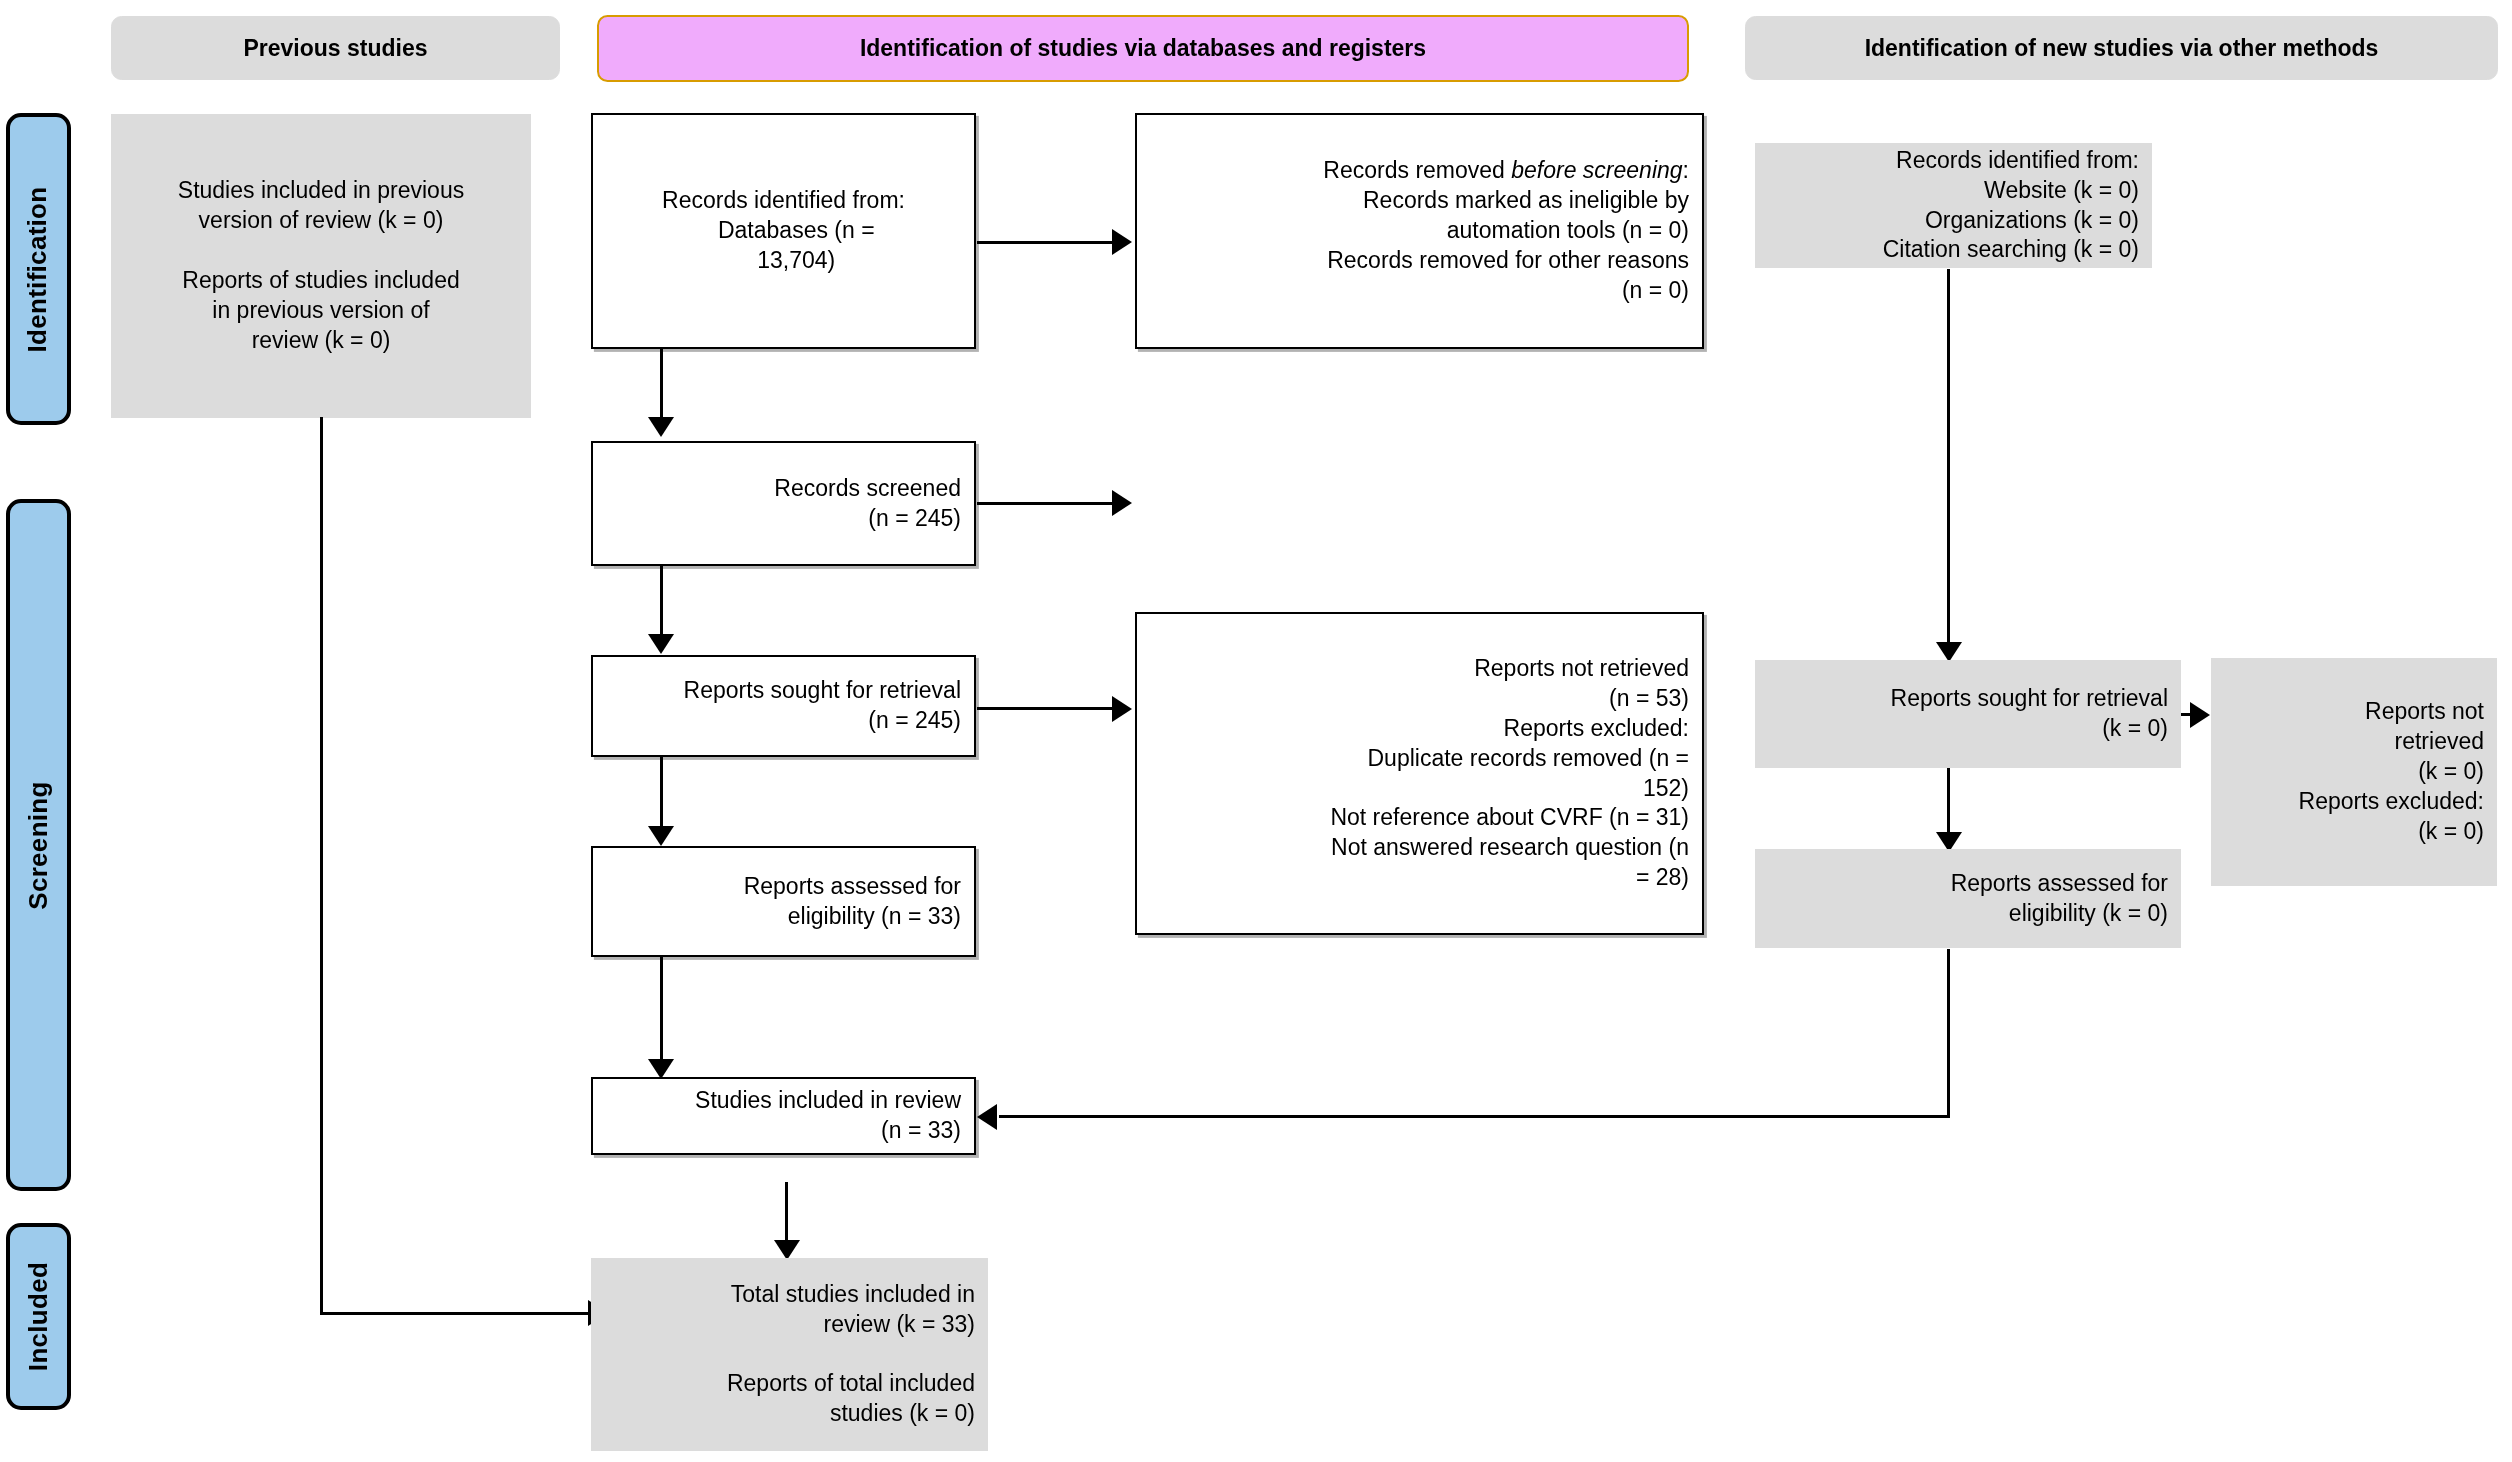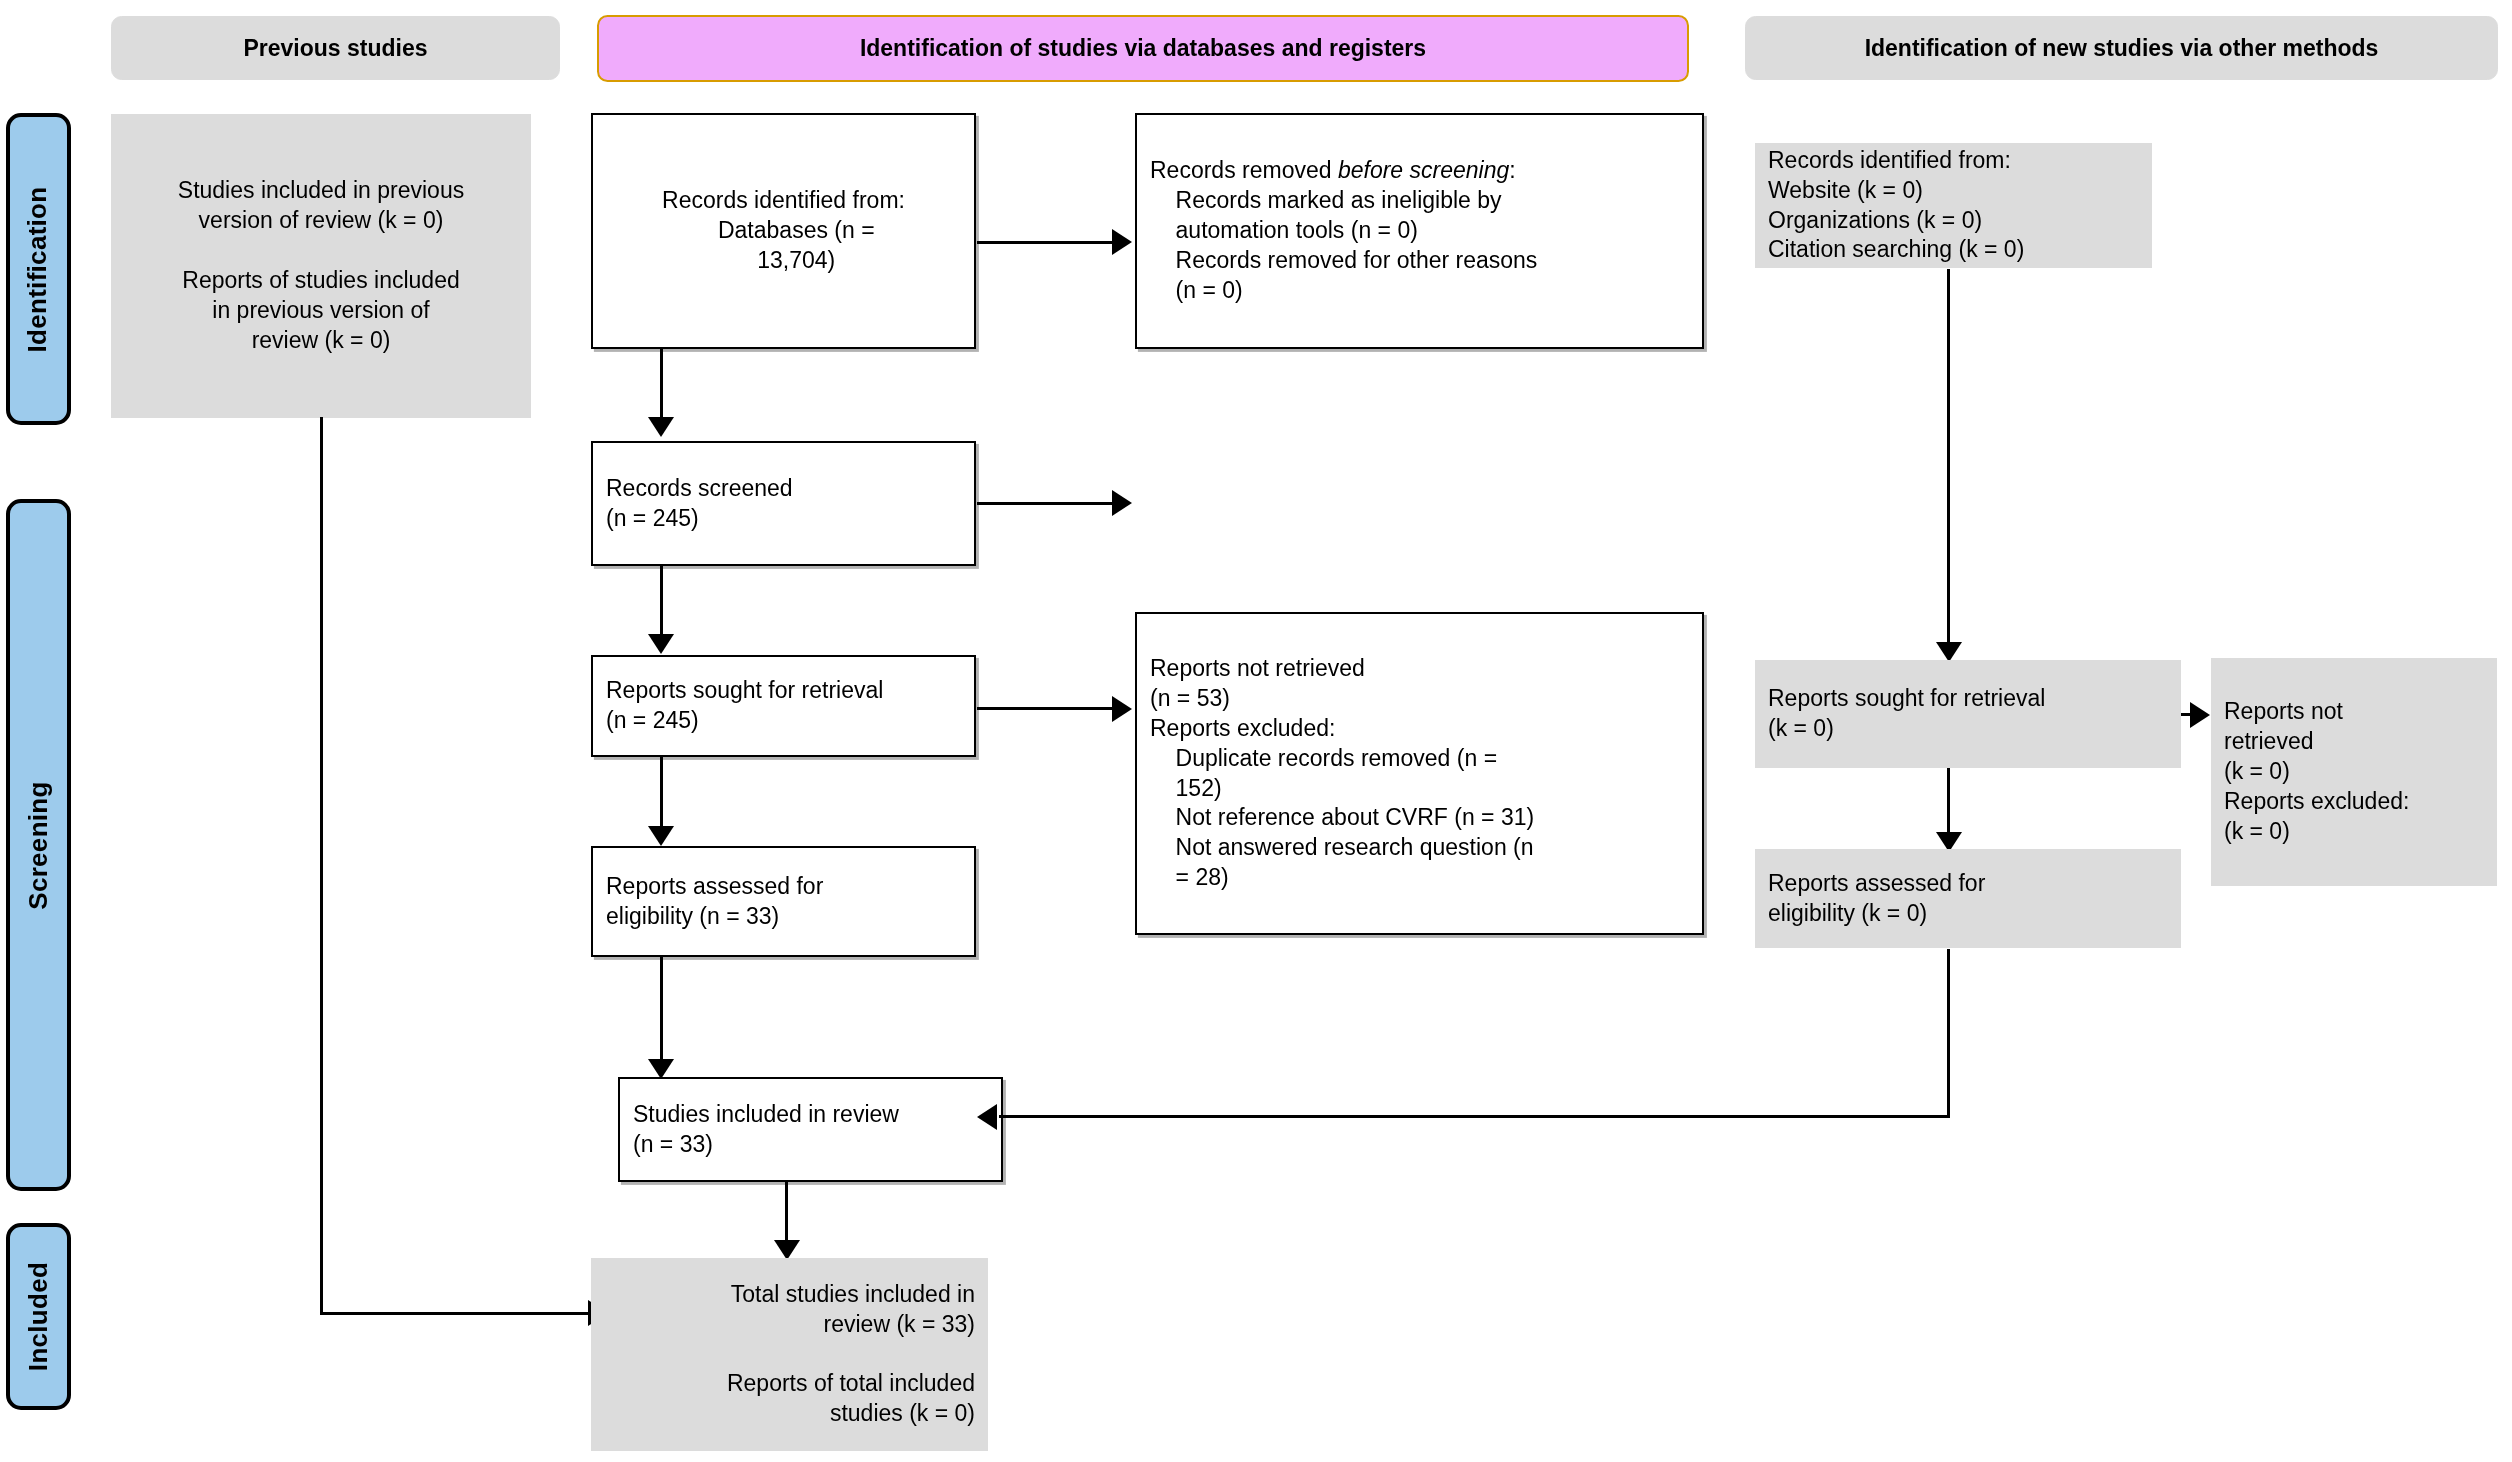--- a/index.html
+++ b/index.html
@@ -67,21 +67,21 @@
   .box.outlined {
     background: #ffffff;
     border: 2.9px solid #000000;
     box-shadow: 2.9px 2.9px 0 0 rgba(0,0,0,0.30);
   }
   .box.filled {
     background: #DCDCDC;
     border: none;
   }
   .box.center-text { justify-content: center; text-align: center; }
-  .box.left-text   { justify-content: flex-start; text-align: left; }
+  .box.left-text   { justify-content: flex-start; text-align: right; }
 
   .box .txt { width: 100%; white-space: pre-wrap; }
   .box .txt i { font-style: italic; }
 
   
   .hline { background: #000000; height: 2.9px; }
   .vline { background: #000000; width: 2.9px; }
 
   .arrow-right {
     width: 0; height: 0;
@@ -199,21 +199,21 @@
   <div class="abs arrow-down" style="left:648px; top:826px;"></div>
 
   <div class="abs box outlined left-text" style="left:591px; top:846px; width:385px; height:111px;">
     <span class="txt">Reports assessed for
 eligibility (n = 33)</span>
   </div>
 
   <div class="abs vline" style="left:660px; top:957px; width:2.9px; height:105px;"></div>
   <div class="abs arrow-down" style="left:648px; top:1059px;"></div>
 
-  <div class="abs box outlined left-text" style="left:591px; top:1077px; width:385px; height:105px;margin-left:27px;">
+  <div class="abs box outlined left-text" style="left:591px; top:1077px; width:385px; height:78px;">
     <span class="txt">Studies included in review
 (n = 33)</span>
   </div>
 
   <div class="abs vline" style="left:785px; top:1182px; width:2.9px; height:61px;"></div>
   <div class="abs arrow-down" style="left:774px; top:1240px;"></div>
 
   <div class="abs box filled center-text" style="left:591px; top:1258px; width:397px; height:193px;text-align:right;">
     <span class="txt">Total studies included in
 review (k = 33)

